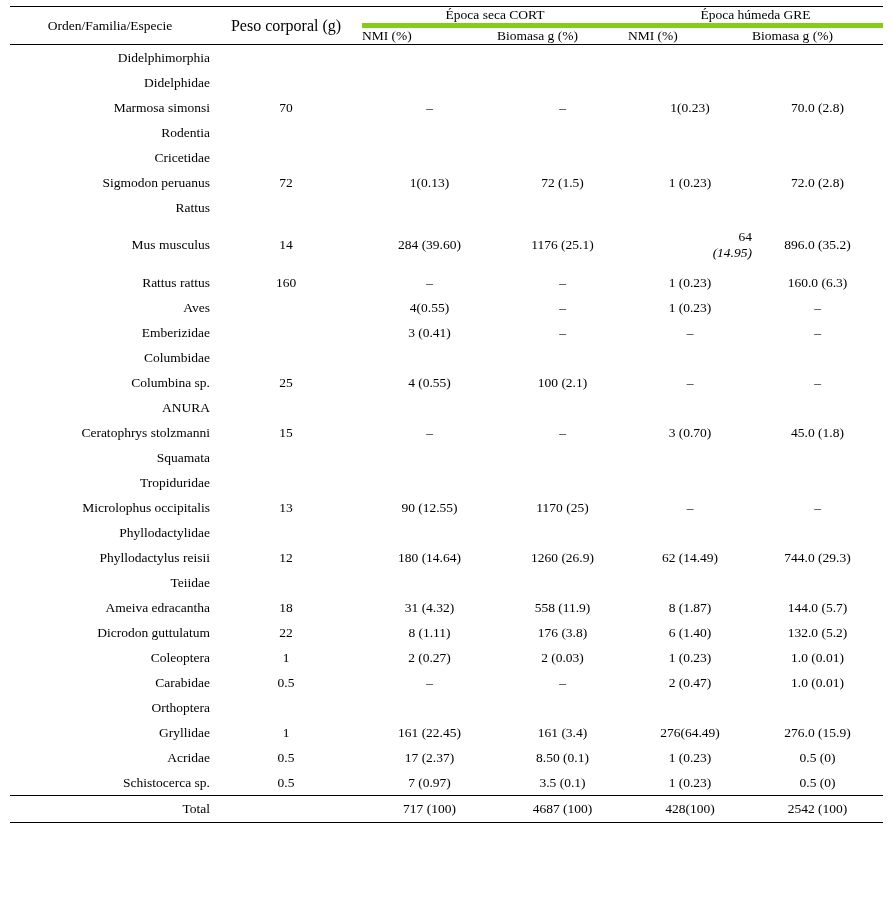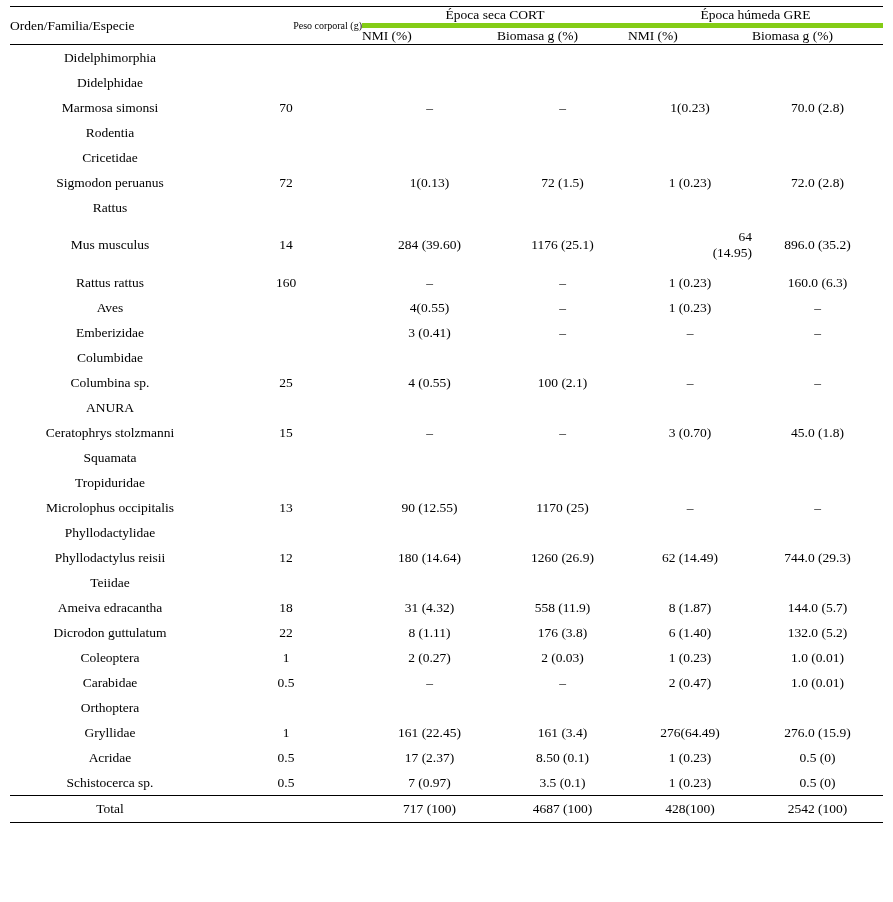--- a/index.html
+++ b/index.html
@@ -29,46 +29,46 @@
   table.tbl td, table.tbl th {
     padding: 0;
     margin: 0;
     font-weight: normal;
     vertical-align: middle;
   }
   
   .rule-top td { border-top: 1.2px solid #000; }
   .rule-mid td { border-bottom: 1px solid #000; }
   .hdr-cell {
-    text-align: right;
+    text-align: center;
     padding: 3px 2px 4px 2px;
-    font-size: 10px;
+    font-size: 16px;
   }
   .hdr-left {
-    text-align: left;
+    text-align: center;
     padding: 3px 2px 4px 2px;
   }
   .grp {
     text-align: center;
     padding-bottom: 3px;
   }
   .grp-line {
     border-bottom: 5px solid #84cc16;
   }
   .sub {
     text-align: left;
     padding: 3px 2px 4px 2px;
   }
   .body-row td {
     height: 25px;
     font-size: 13.5px;
   }
   .tall td { height: 50px; vertical-align: top; padding-top: 8px;}
   td.num { text-align: center; }
-  td.name { text-align: center; }
+  td.name { text-align: right; }
   .i0 { padding-left: 2px; }
   .i1 { padding-left: 16px; }
   .i2 { padding-left: 30px; }
   .ital { }
   .thickline td {
     border-top: 1px solid #000;
   }
   .bottomline td {
     border-top: 1px solid #000;
   }
@@ -164,21 +164,21 @@
           <td class="num"></td>
           <td class="num"></td>
         </tr>
         <tr class="body-row tall">
           <td class="name i2 ital">Mus musculus</td>
           <td class="num">14</td>
           <td class="num">284 (39.60)</td>
           <td class="num">1176 (25.1)</td>
           <td class="num">
             <span class="sub2">64</span>
-            <span class="sub2" style="">(14.95)</span>
+            <span class="sub2" style=" font-style: italic;">(14.95)</span>
           </td>
           <td class="num">896.0 (35.2)</td>
         </tr>
         <tr class="body-row">
           <td class="name i2 ital">Rattus rattus</td>
           <td class="num">160</td>
           <td class="num">–</td>
           <td class="num">–</td>
           <td class="num">1 (0.23)</td>
           <td class="num">160.0 (6.3)</td>

